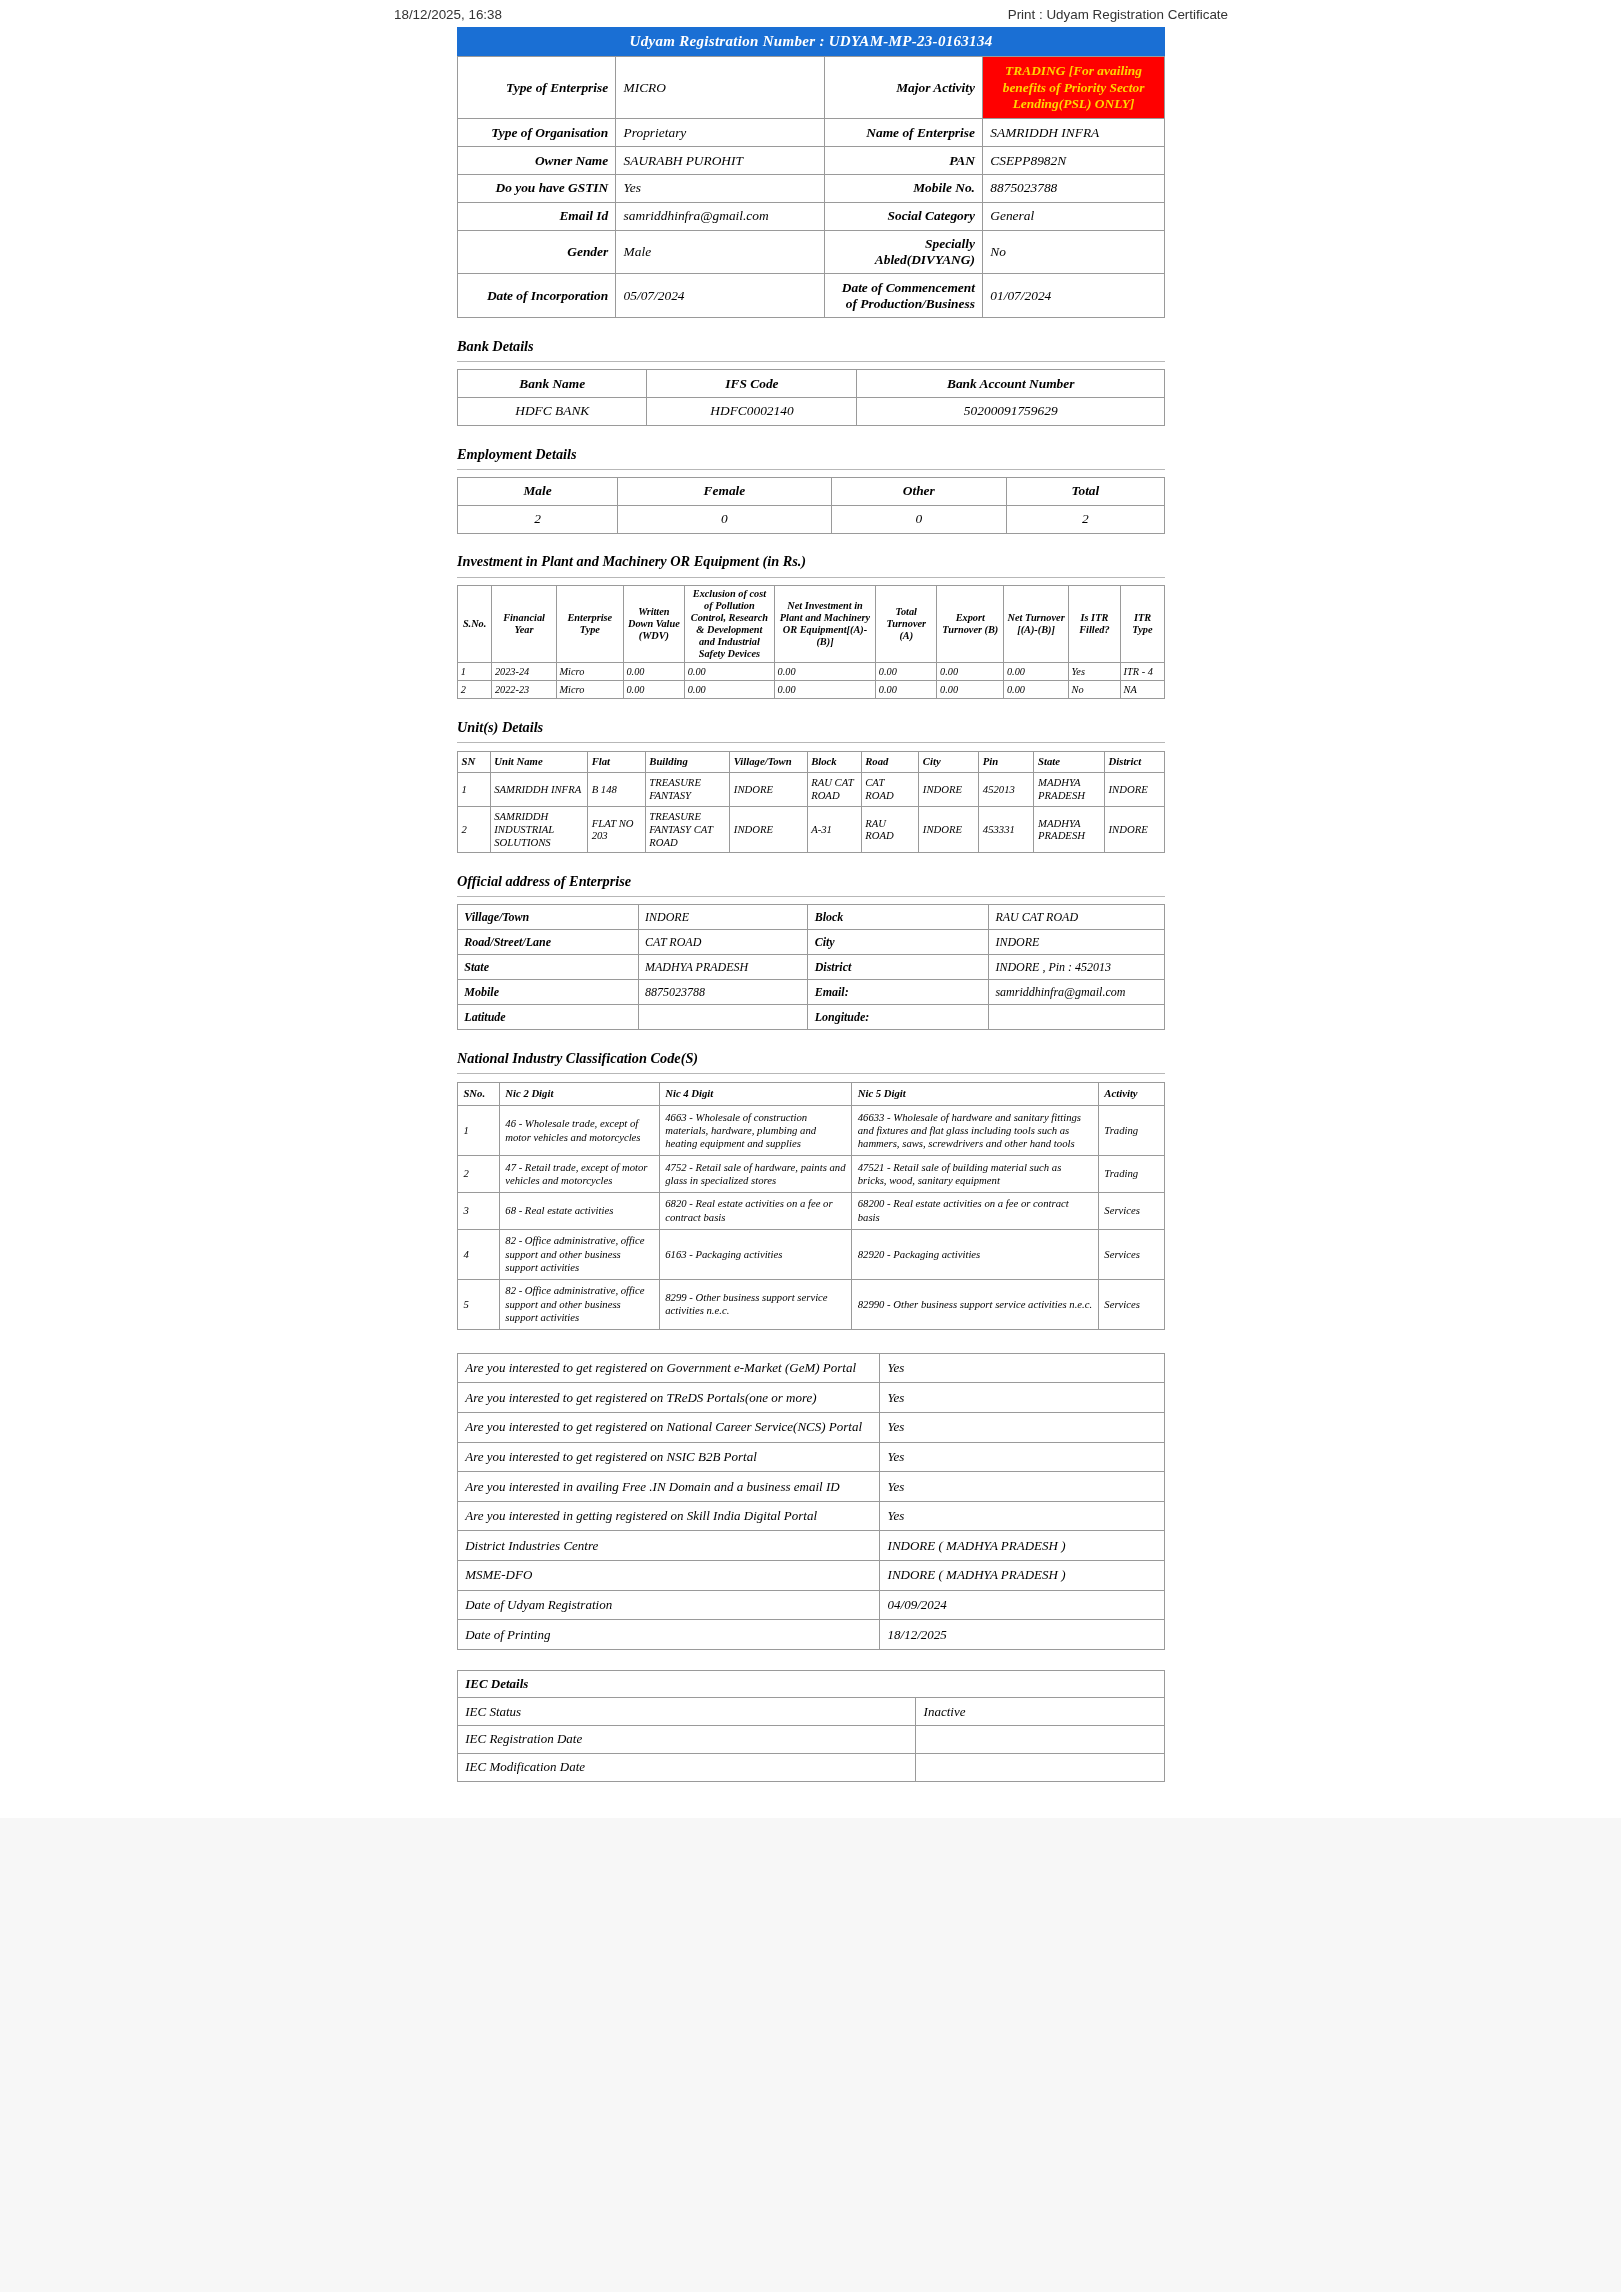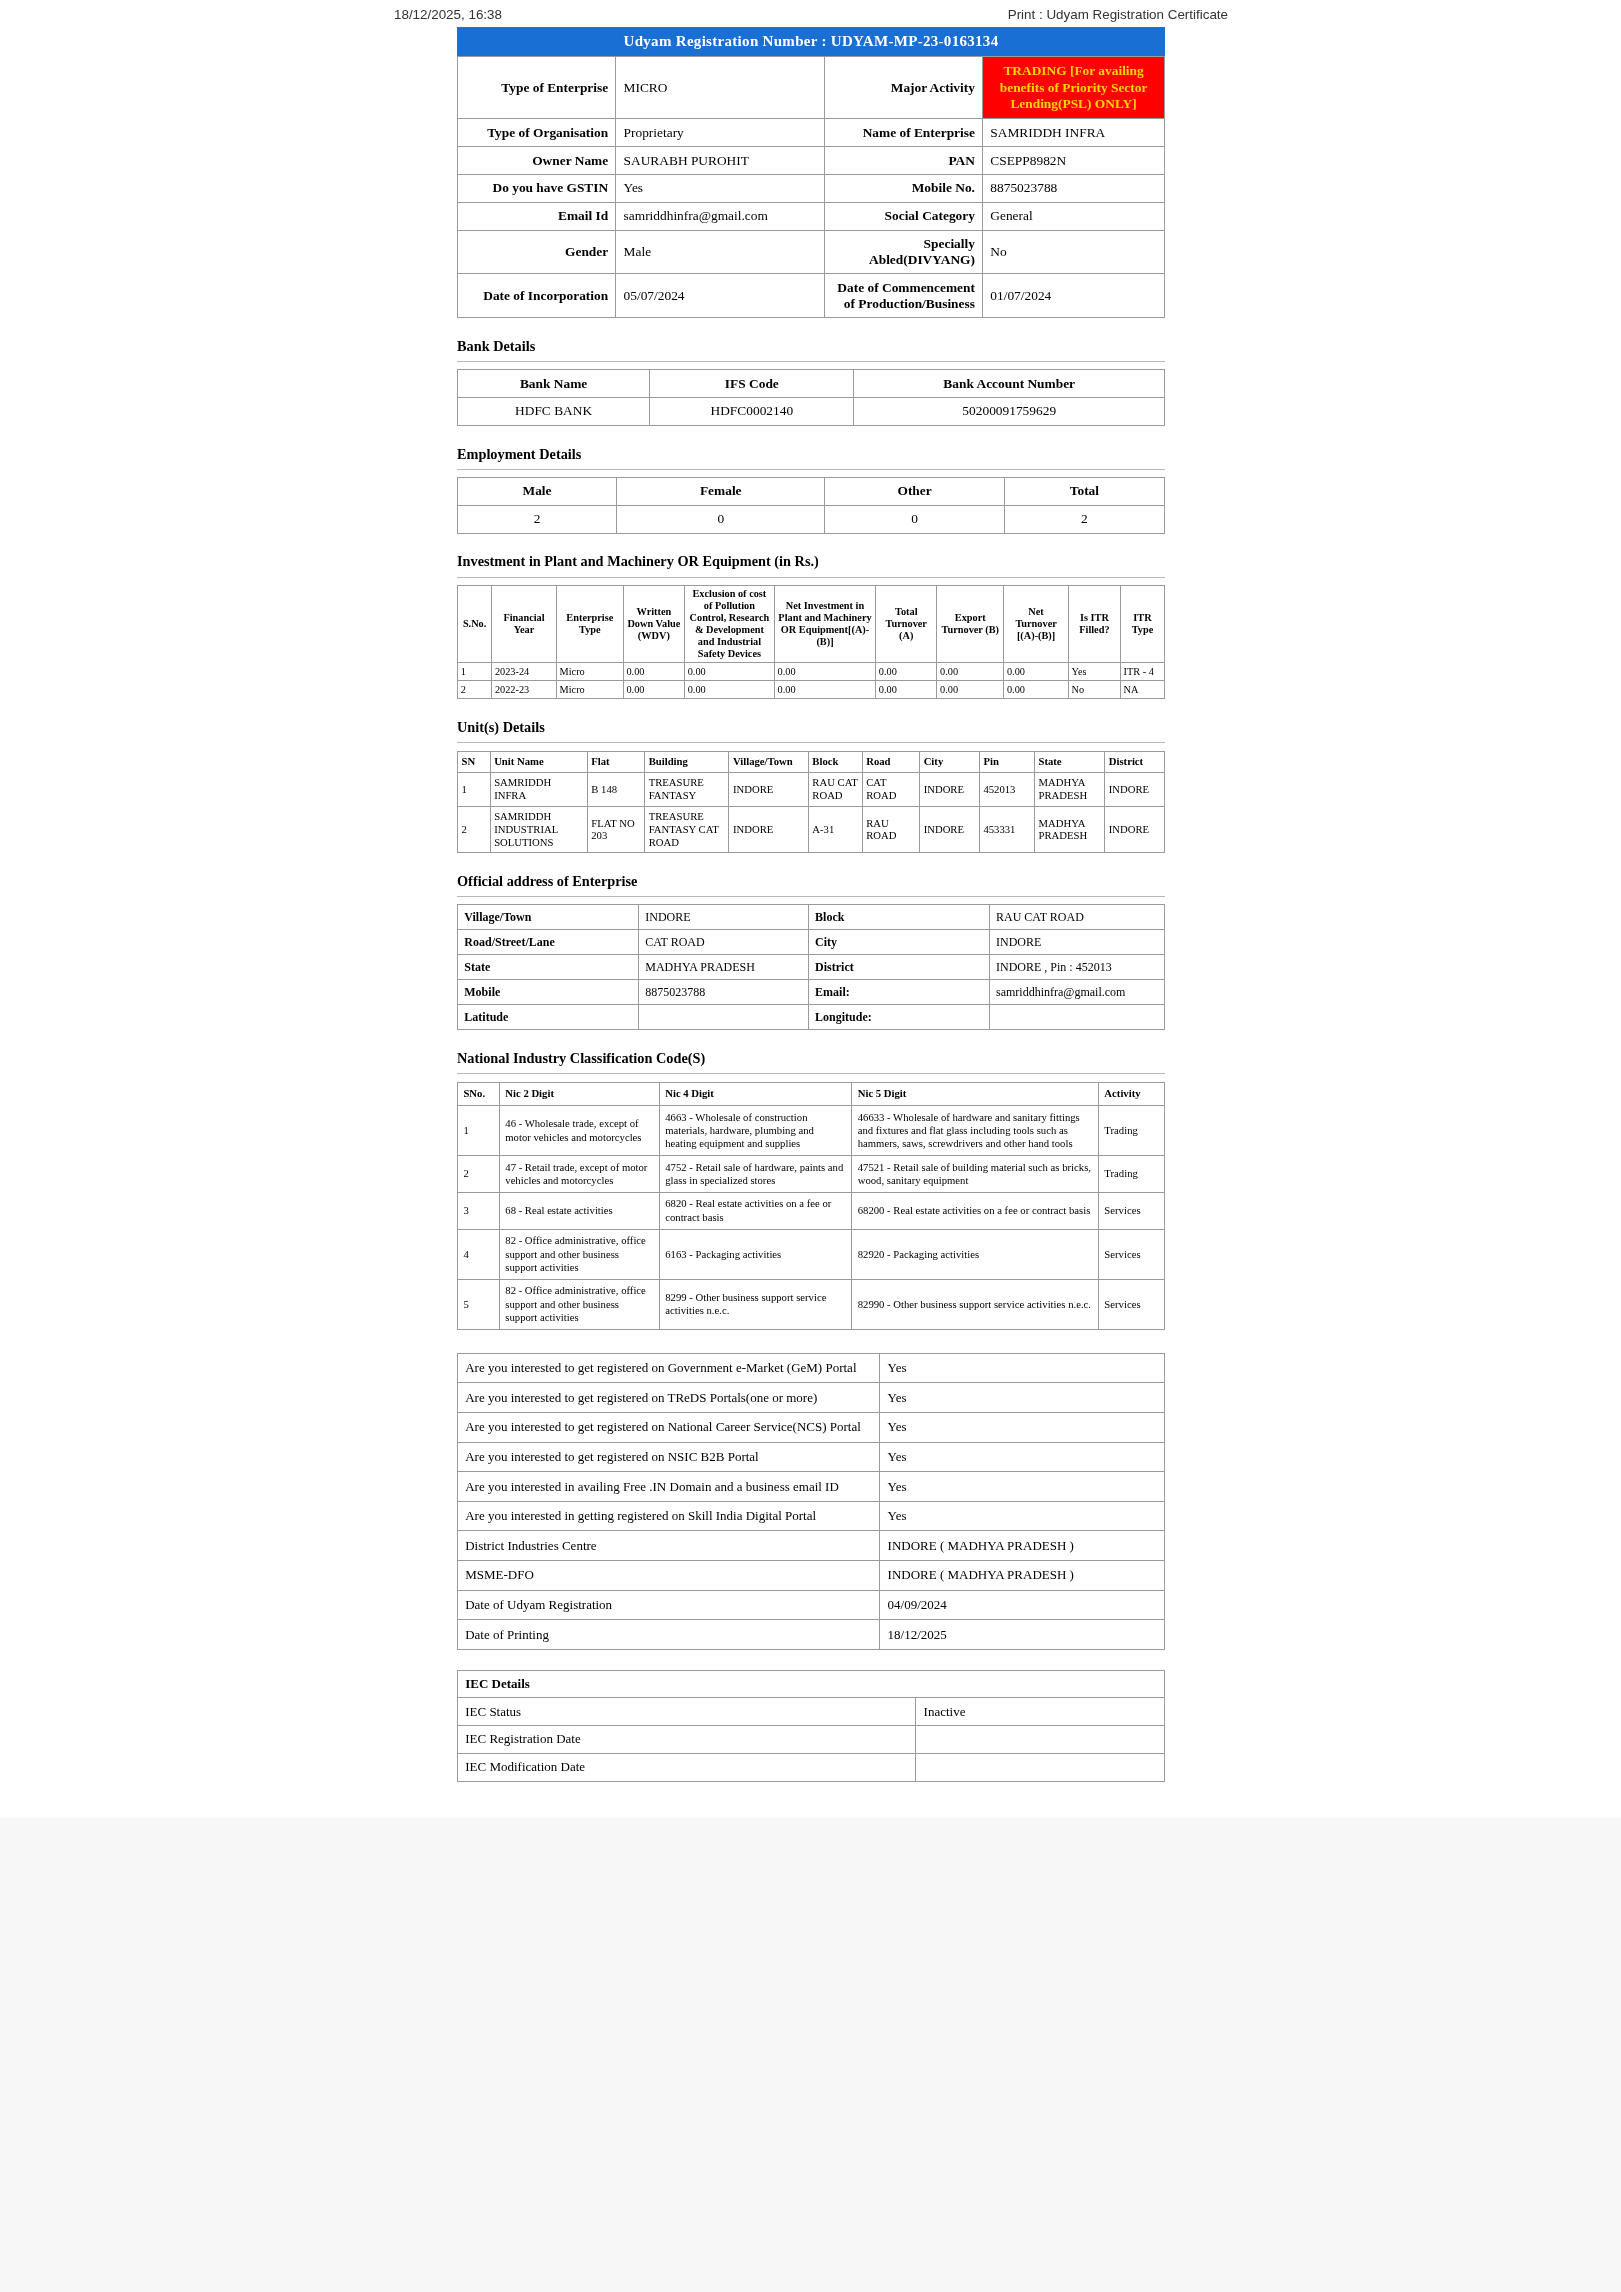--- a/index.html
+++ b/index.html
@@ -1,19 +1,19 @@
 <!DOCTYPE html>
 <html style="font-size:14.3px"><head>
 <meta charset="utf-8">
 <style>
   html,body{margin:0;padding:0;background:#f7f7f7;}
   body{font-family:"Liberation Serif", serif;color:#000;}
   .page{width:1622px;margin:0 auto;background:#fff;position:relative;}
   .browser-header{display:flex;justify-content:space-between;padding:7.2px 394px 3.6px 394px;font-family:"Liberation Sans", sans-serif;font-size:13.4px;color:#333;}
-  .sheet{width:708px;margin:0 auto;padding:1px 0 36px 0;}
+  .sheet{width:708px;margin:0 auto;padding:1px 0 36px 0;font-style:italic;}
   .title-bar{background:#1a6fd4;color:#fff;text-align:center;font-weight:bold;font-size:15px;padding:6.3px 0;letter-spacing:0.3px;font-family:"Liberation Serif", serif;}
   table{border-collapse:collapse;width:100%;}
   .outer{border:0.9px solid #9a9a9a;}
   .maintbl td{border:0.9px solid #9a9a9a;padding:5.4px 7.2px;font-size:13.4px;vertical-align:middle;}
   .lbl{text-align:right;font-weight:bold;width:143px;}
   .val{width:193px;}
   .redbox{background:#ff0000;color:#ffd400;text-align:center;font-weight:bold;font-size:11.2px;line-height:1.25;padding:3.6px 5.4px;}
   h3.sec{font-size:14.3px;font-weight:bold;margin:19.7px 0 6.3px 0;font-family:"Liberation Serif", serif;}
   .hr{border:none;border-top:0.9px solid #b7b7b7;margin:1.8px 0 7.2px 0;}
   .gridtbl{border:0.9px solid #9a9a9a;}

